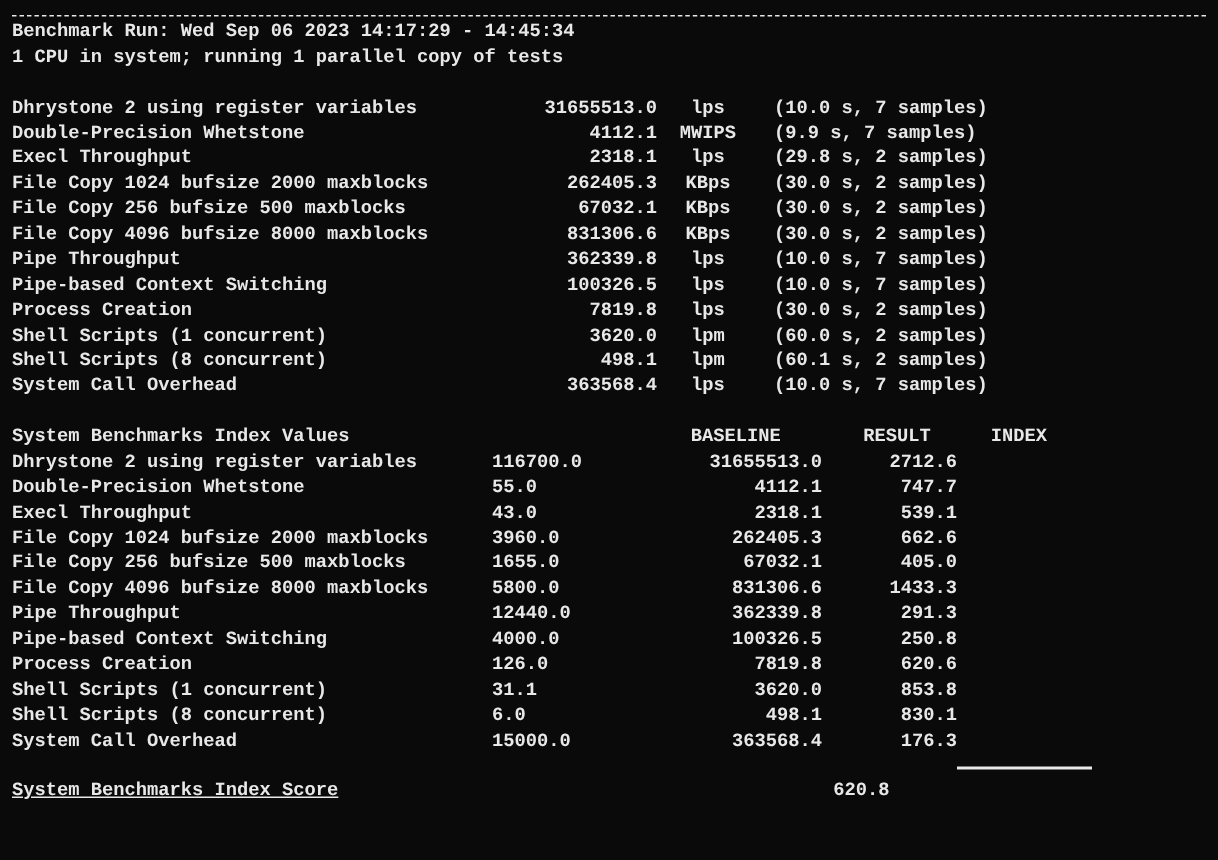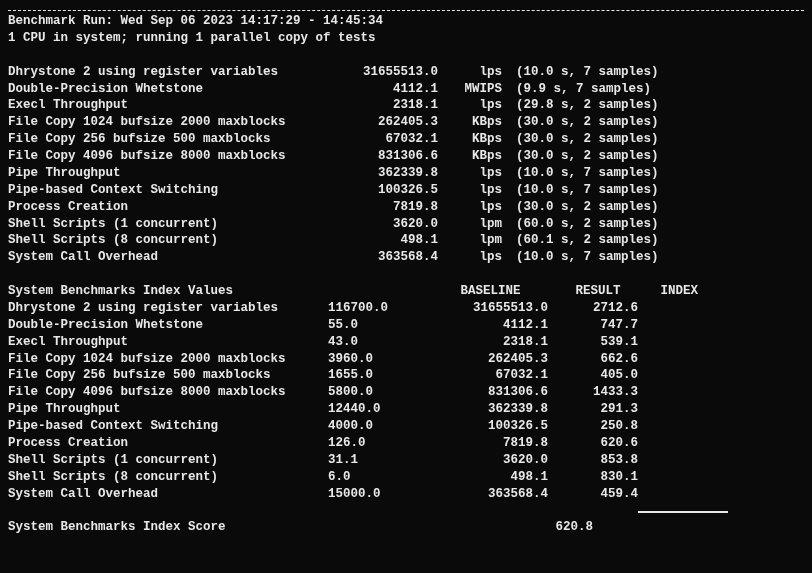--- a/index.html
+++ b/index.html
@@ -18,37 +18,37 @@
     }
     .sep {
       border-top: 1px dashed #e8e8e8;
       margin: 2px 0;
     }
     .row span {
       display: inline-block;
     }
     .c-name { width: 320px; }
     .c-val  { width: 110px; text-align: right; }
-    .c-unit { width: 60px;  text-align: right; padding-left: 4px; }
+    .c-unit { width: 60px;  text-align: center; padding-left: 4px; }
     .c-note { width: 220px; padding-left: 14px; }
     .h-base { width: 430px; }
     .h-bcol { width: 90px;  text-align: center; }
     .h-rcol { width: 110px; text-align: center; }
     .h-icol { width: 90px;  text-align: left; }
     .i-name { width: 320px; }
     .i-base { width: 110px; text-align: left; }
     .i-res  { width: 110px; text-align: right; }
     .i-idx  { width: 90px;  text-align: right; }
     .rule {
       display: inline-block;
       width: 90px;
       border-top: 2px double #e8e8e8;
       margin-top: 4px;
     }
-    .score-name { display:inline-block; width: 540px; }
+    .score-name { display:inline-block; width: 540px; text-decoration: underline; }
     .score-val  { display:inline-block; width: 90px; text-align:left; }
   </style>
 </head>
 <body>
 
 
 
 <div class="sep"></div>
 <div>Benchmark Run: Wed Sep 06 2023 14:17:29 - 14:45:34</div>
 <div>1 CPU in system; running 1 parallel copy of tests</div>
@@ -81,21 +81,21 @@
     <div class="row"><span class="i-name">Double-Precision Whetstone</span><span class="i-base">55.0</span><span class="i-res">4112.1</span><span class="i-idx">747.7</span></div>
     <div class="row"><span class="i-name">Execl Throughput</span><span class="i-base">43.0</span><span class="i-res">2318.1</span><span class="i-idx">539.1</span></div>
     <div class="row"><span class="i-name">File Copy 1024 bufsize 2000 maxblocks</span><span class="i-base">3960.0</span><span class="i-res">262405.3</span><span class="i-idx">662.6</span></div>
     <div class="row"><span class="i-name">File Copy 256 bufsize 500 maxblocks</span><span class="i-base">1655.0</span><span class="i-res">67032.1</span><span class="i-idx">405.0</span></div>
     <div class="row"><span class="i-name">File Copy 4096 bufsize 8000 maxblocks</span><span class="i-base">5800.0</span><span class="i-res">831306.6</span><span class="i-idx">1433.3</span></div>
     <div class="row"><span class="i-name">Pipe Throughput</span><span class="i-base">12440.0</span><span class="i-res">362339.8</span><span class="i-idx">291.3</span></div>
     <div class="row"><span class="i-name">Pipe-based Context Switching</span><span class="i-base">4000.0</span><span class="i-res">100326.5</span><span class="i-idx">250.8</span></div>
     <div class="row"><span class="i-name">Process Creation</span><span class="i-base">126.0</span><span class="i-res">7819.8</span><span class="i-idx">620.6</span></div>
     <div class="row"><span class="i-name">Shell Scripts (1 concurrent)</span><span class="i-base">31.1</span><span class="i-res">3620.0</span><span class="i-idx">853.8</span></div>
     <div class="row"><span class="i-name">Shell Scripts (8 concurrent)</span><span class="i-base">6.0</span><span class="i-res">498.1</span><span class="i-idx">830.1</span></div>
-    <div class="row"><span class="i-name">System Call Overhead</span><span class="i-base">15000.0</span><span class="i-res">363568.4</span><span class="i-idx">459.4</span></div>
+    <div class="row"><span class="i-name">System Call Overhead</span><span class="i-base">15000.0</span><span class="i-res">363568.4</span><span class="i-idx">176.3</span></div>
   </div>
 
 <div class="row">
   <span class="h-base"></span><span class="h-bcol"></span><span class="h-rcol"></span><span class="h-icol"><span class="rule"></span></span>
 </div>
 <div class="row">
   <span class="score-name">System Benchmarks Index Score</span>
   <span class="score-val">620.8</span>
 </div>
 

